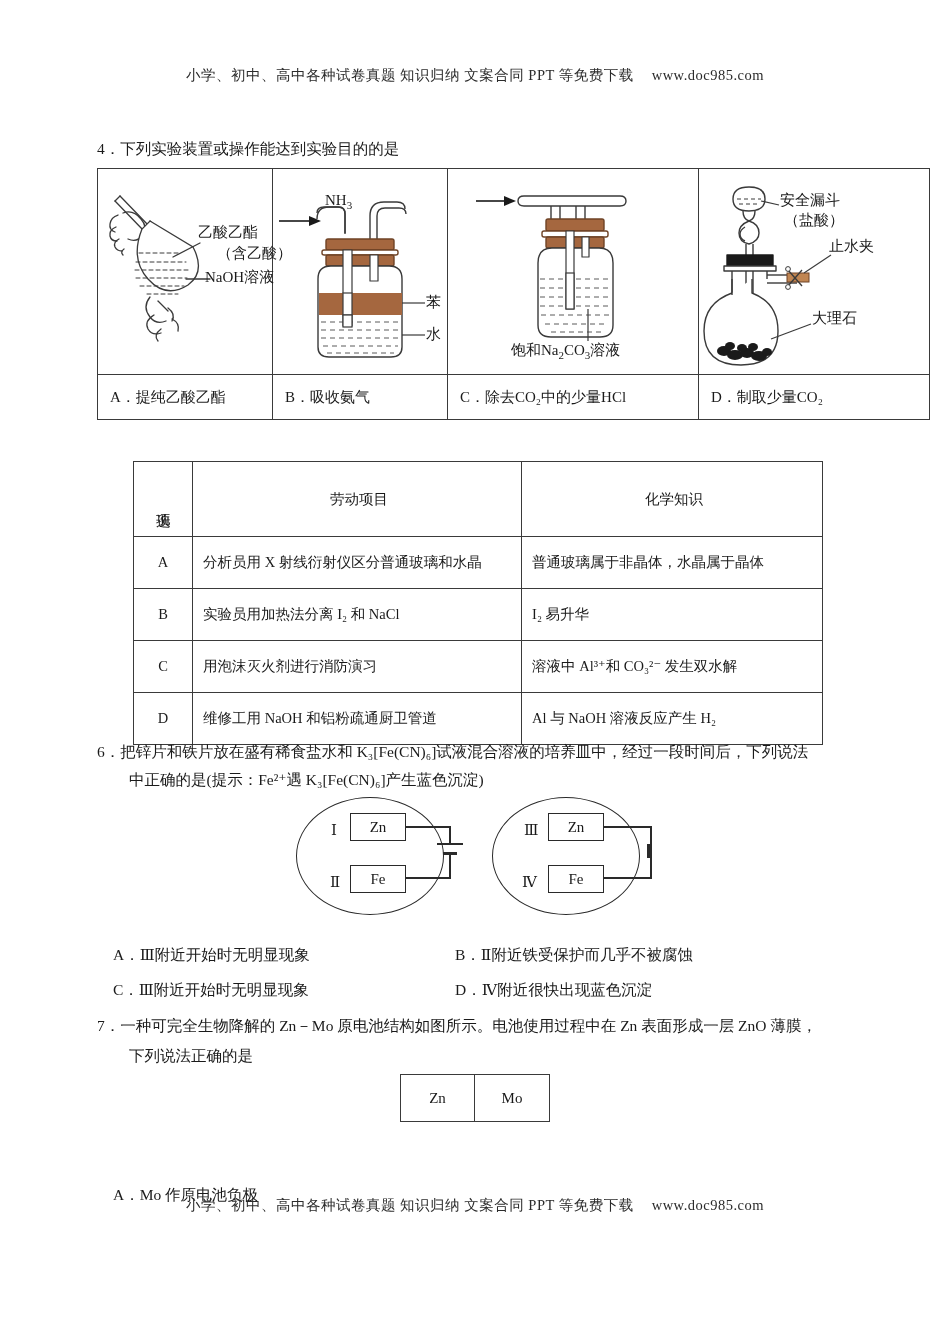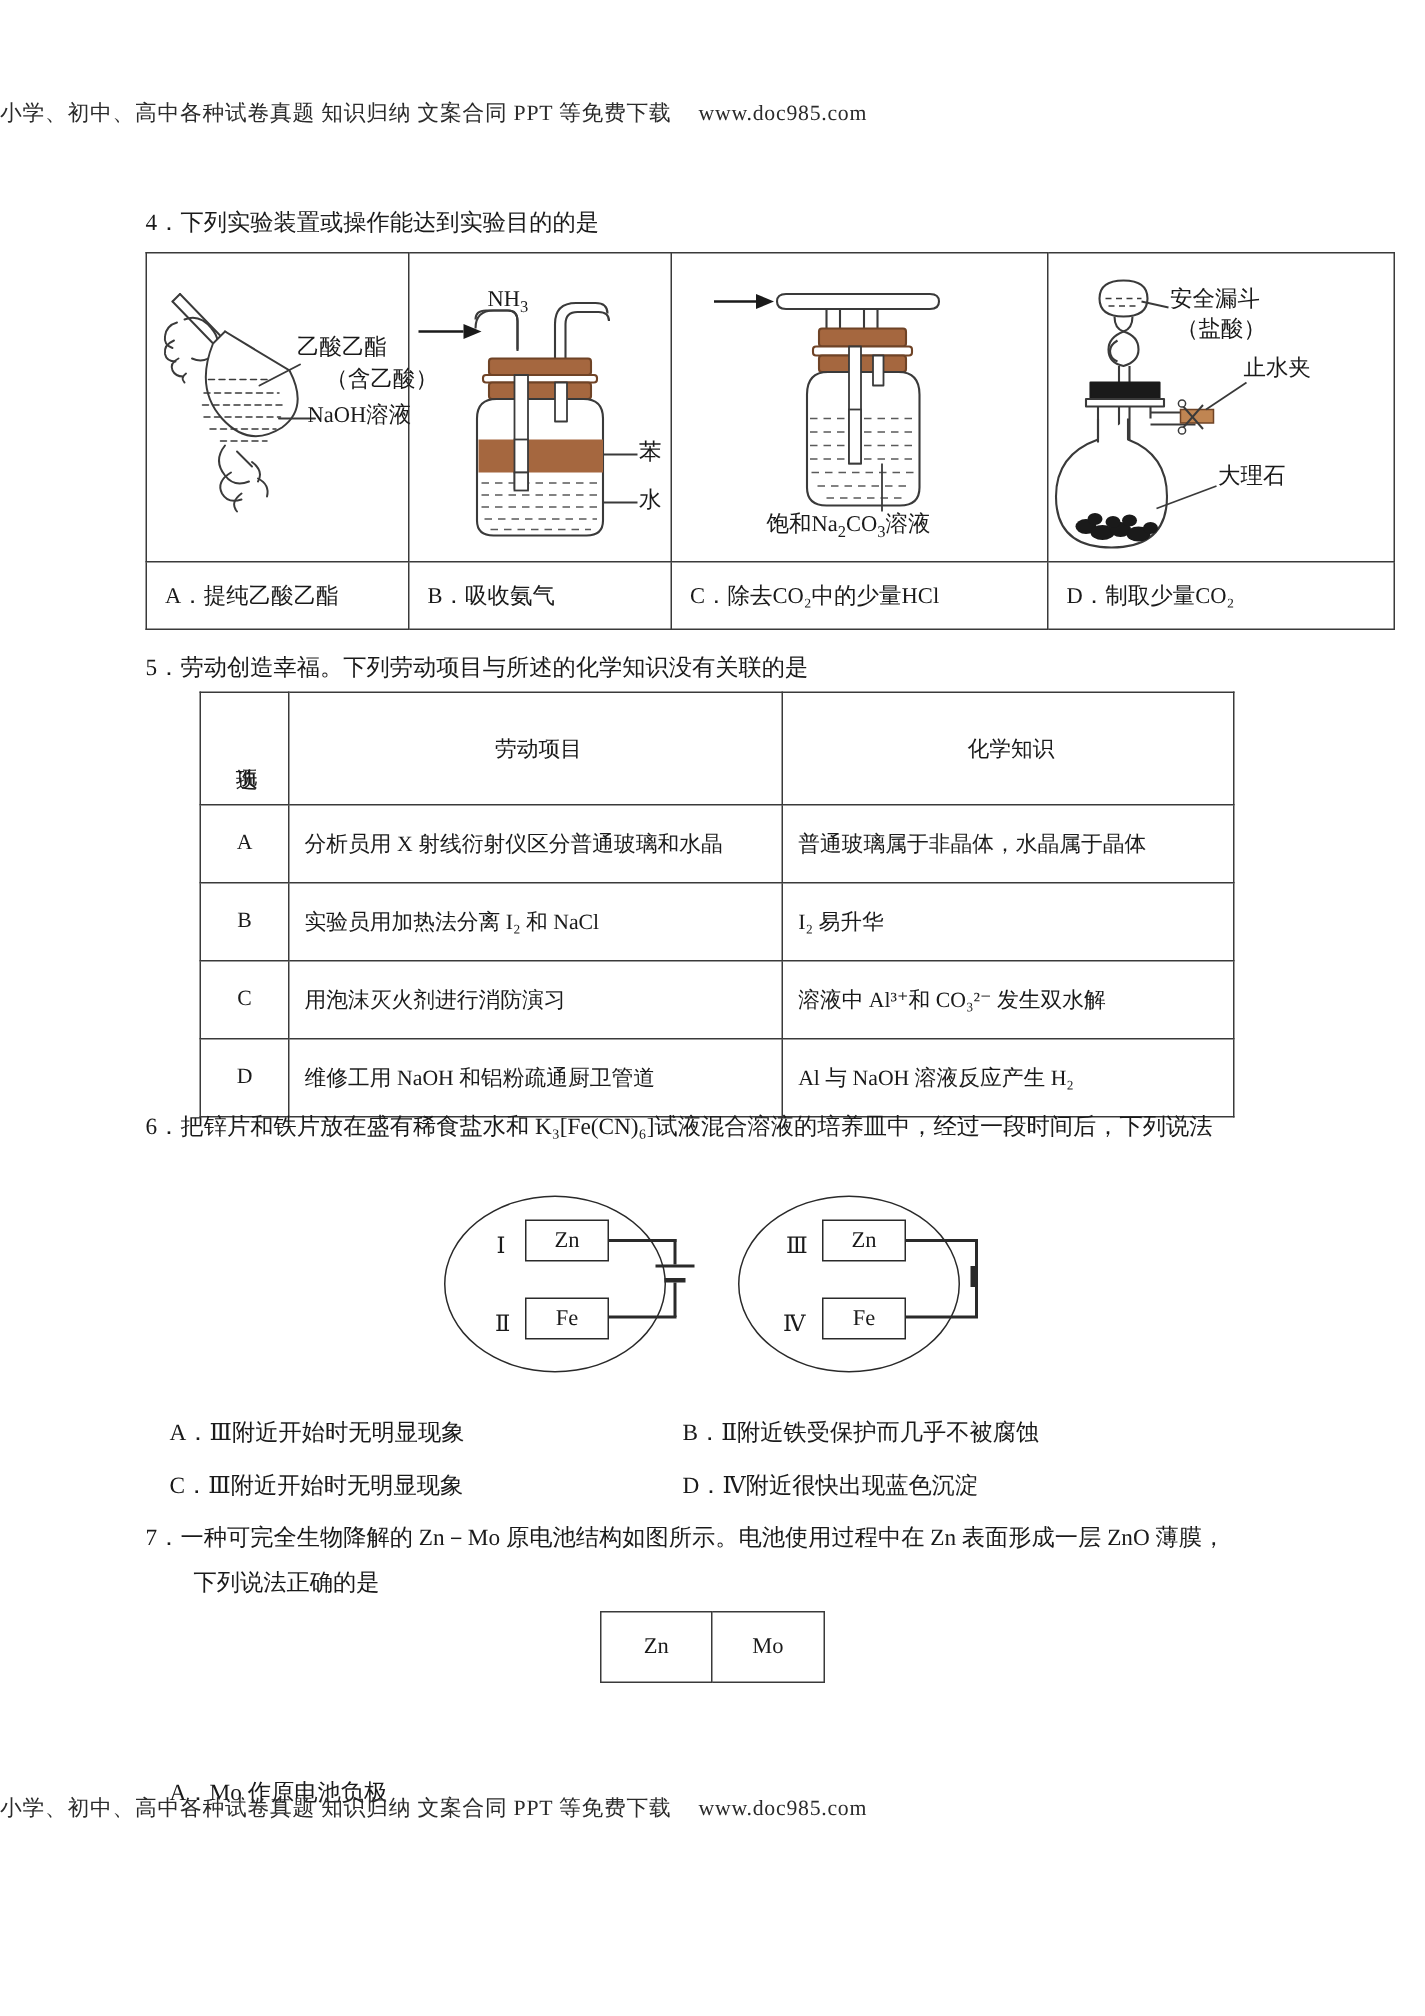--- a/index.html
+++ b/index.html
@@ -8,20 +8,21 @@
     background:#ffffff;
     font-family:"Liberation Serif","DejaVu Serif",serif;
     color:#1a1a1a;
     position:relative;
     overflow:hidden;
   }
   .page { position:relative; width:950px; height:1344px; }
 
   .watermark {
     position:absolute; left:0; width:950px;
+    text-align:center;
     font-size:14.5px; color:#2b2b2b;
     letter-spacing:.5px;
   }
   .watermark .url { font-family:"Liberation Serif",serif; margin-left:18px; }
 
   .qline { font-size:15.5px; line-height:27px; }
   .qnum { letter-spacing:0; }
 
   .abs { position:absolute; }
 
@@ -321,23 +322,20 @@
           <span>C．</span><span>除去CO₂中的少量HCl</span>
         </td>
         <td class="opt">
           <span>D．</span><span>制取少量CO₂</span>
         </td>
       </tr>
     </tbody>
       </table>
   </div>
 
-  <div class="abs qline" style="left:97px; top:432px;">
-    <span class="qnum">5．</span><span>劳动创造幸福。下列劳动项目与所述的化学知识没有关联的是</span>
-  </div>
 
   <div class="abs" style="left:133px; top:461px;">
     <table class="grid" id="q5-table">
       <tbody>
           <tr class="head">
         <td class="c-opt">
           <span class="vert">选项</span>
         </td>
         <td class="c-lab" style="text-align:center;">劳动项目</td>
         <td class="c-kno" style="">化学知识</td>
@@ -362,20 +360,23 @@
         <td class="c-lab">维修工用 NaOH 和铝粉疏通厨卫管道</td>
         <td class="c-kno">Al 与 NaOH 溶液反应产生 H₂</td>
       </tr>
     </tbody>
       </table>
   </div>
 
   <div class="abs qline" style="left:97px; top:738px; width:810px;">
     <span class="qnum">6．</span><span>把锌片和铁片放在盛有稀食盐水和 K₃[Fe(CN)₆]试液混合溶液的培养皿中，经过一段时间后，下列说法</span>
   </div>
+  <div class="abs qline" style="left:129px; top:766px; width:790px;">
+    <span>中正确的是(提示：Fe²⁺遇 K₃[Fe(CN)₆]产生蓝色沉淀)</span>
+  </div>
 
   <div class="abs" style="left:292px; top:793px; width:380px; height:130px;">
 
     <div class="cell-oval" style="left:4px; top:4px; width:148px; height:118px;"></div>
     <div class="rn" style="left:39px; top:28px;">Ⅰ</div>
     <div class="electrode" style="left:58px; top:20px; width:56px; height:28px; line-height:26px;">Zn</div>
     <div class="rn" style="left:38px; top:80px;">Ⅱ</div>
     <div class="electrode" style="left:58px; top:72px; width:56px; height:28px; line-height:26px;">Fe</div>
 
     <div class="wire" style="left:114px; top:33px; width:45px; height:1.6px;"></div>

